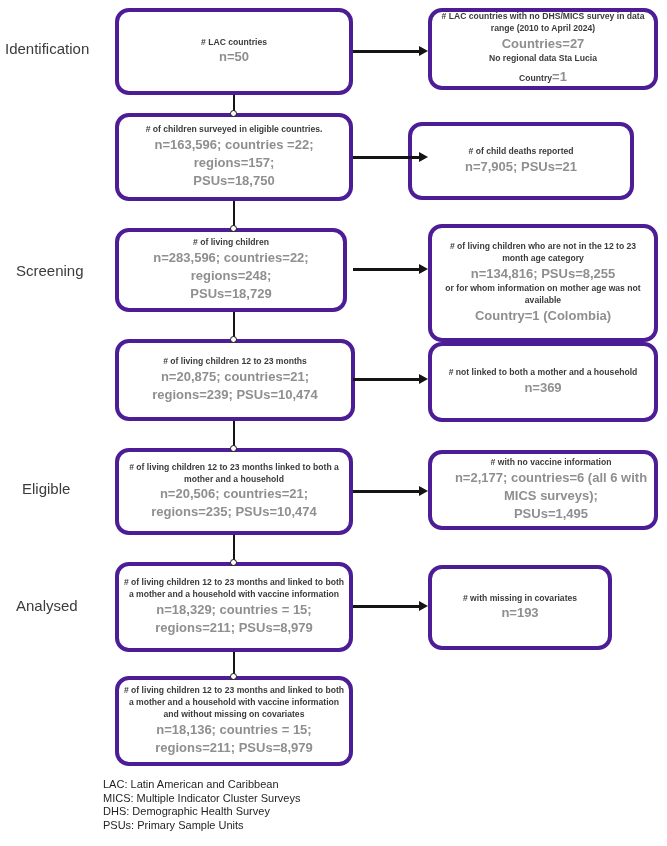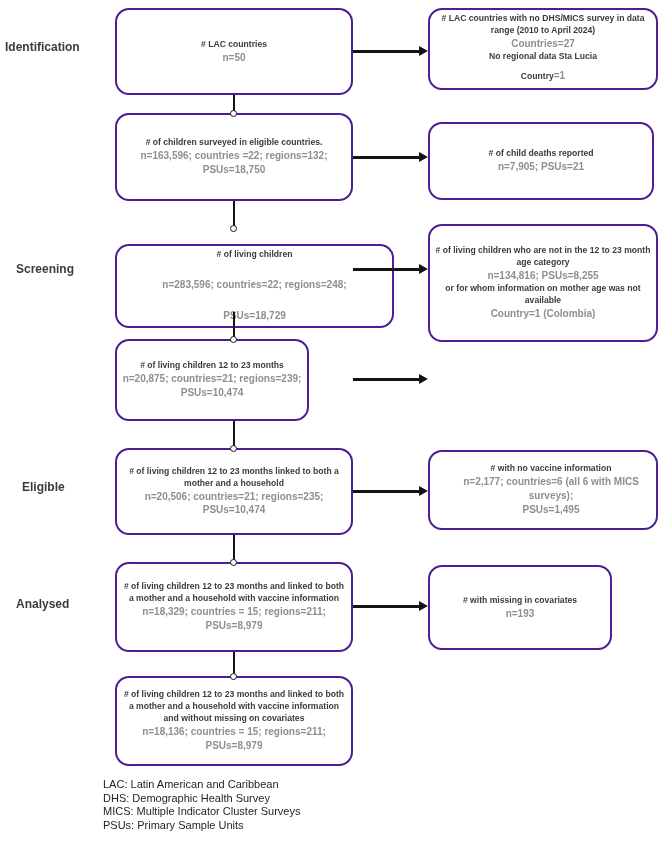--- a/index.html
+++ b/index.html
@@ -1,31 +1,31 @@
 <!DOCTYPE html>
 <html><head>
 <meta charset="utf-8">
 <style>
   html,body { margin:0; padding:0; background:#ffffff; }
   .canvas {
     position:relative; width:667px; height:846px; background:#ffffff;
     font-family:"Liberation Sans", sans-serif; overflow:hidden;
   }
   .stage {
-    position:absolute; font-size:12px; font-weight:700; color:#3b3b3b;
+    position:absolute; font-size:15px; font-weight:400; color:#3b3b3b;
   }
   .box {
     position:absolute; box-sizing:border-box;
-    border:2px solid #4c1d95; border-radius:14px; background:#ffffff;
+    border:4px solid #4c1d95; border-radius:14px; background:#ffffff;
     display:flex; flex-direction:column; justify-content:center; align-items:center;
     text-align:center; padding:3px 4px;
   }
   .ln { line-height:1.38; }
   .bold { font-size:8.6px; font-weight:700; color:#3b3b3b; }
-  .gray { font-size:10px; font-weight:700; color:#8f8f8f; }
+  .gray { font-size:13px; font-weight:700; color:#8f8f8f; }
   .vline { position:absolute; left:233px; width:2px; background:#141414; }
   .dot {
     position:absolute; left:230px; width:5px; height:5px;
     border:1.6px solid #141414; border-radius:50%; background:#ffffff;
   }
   .harrow { position:absolute; left:353px; width:66px; height:2.5px; background:#141414; }
   .harrow::after {
     content:""; position:absolute; right:-9px; top:-4.5px;
     border-left:9px solid #141414; border-top:5.5px solid transparent; border-bottom:5.5px solid transparent;
   }
@@ -42,31 +42,31 @@
   <div class="stage" style="left:22px;top:480px;">Eligible</div>
   <div class="stage" style="left:16px;top:597px;">Analysed</div>
 
   <div class="box" style="left:115px;top:8px;width:238px;height:87px;">
     <div class="ln bold"># LAC countries</div>
     <div class="ln gray">n=50</div>
   </div>
 
   <div class="box" style="left:115px;top:113px;width:238px;height:88px;">
     <div class="ln bold"># of children surveyed in eligible countries.</div>
-    <div class="ln gray">n=163,596; countries =22; regions=132;</div>
+    <div class="ln gray">n=163,596; countries =22; regions=157;</div>
     <div class="ln gray">PSUs=18,750</div>
   </div>
 
-  <div class="box" style="left:115px;top:244px;width:279px;height:84px;justify-content:space-between;">
+  <div class="box" style="left:115px;top:228px;width:232px;height:84px;">
     <div class="ln bold"># of living children</div>
     <div class="ln gray">n=283,596; countries=22; regions=248;</div>
     <div class="ln gray">PSUs=18,729</div>
   </div>
 
-  <div class="box" style="left:115px;top:339px;width:194px;height:82px;">
+  <div class="box" style="left:115px;top:339px;width:240px;height:82px;">
     <div class="ln bold"># of living children 12 to 23 months</div>
     <div class="ln gray">n=20,875; countries=21; regions=239; PSUs=10,474</div>
   </div>
 
   <div class="box" style="left:115px;top:448px;width:238px;height:87px;">
     <div class="ln bold"># of living children 12 to 23 months linked to both a mother and a household</div>
     <div class="ln gray">n=20,506; countries=21; regions=235; PSUs=10,474</div>
   </div>
 
   <div class="box" style="left:115px;top:562px;width:238px;height:90px;">
@@ -79,32 +79,36 @@
     <div class="ln gray">n=18,136; countries = 15; regions=211; PSUs=8,979</div>
   </div>
 
   <div class="box" style="left:428px;top:8px;width:230px;height:82px;">
     <div class="ln bold"># LAC countries with no DHS/MICS survey in data range (2010 to April 2024)</div>
     <div class="ln gray">Countries=27</div>
     <div class="ln bold">No regional data Sta Lucia</div>
     <div class="ln"><span class="bold">Country</span><span class="gray">=1</span></div>
   </div>
 
-  <div class="box" style="left:428px;top:122px;width:226px;height:78px;">
+  <div class="box" style="left:408px;top:122px;width:226px;height:78px;">
     <div class="ln bold"># of child deaths reported</div>
     <div class="ln gray">n=7,905; PSUs=21</div>
   </div>
 
   <div class="box" style="left:428px;top:224px;width:230px;height:118px;">
     <div class="ln bold"># of living children who are not in the 12 to 23 month age category</div>
     <div class="ln gray">n=134,816; PSUs=8,255</div>
     <div class="ln bold">or for whom information on mother age was not available</div>
     <div class="ln gray">Country=1 (Colombia)</div>
   </div>
 
+  <div class="box" style="left:428px;top:342px;width:230px;height:80px;">
+    <div class="ln bold"># not linked to both a mother and a household</div>
+    <div class="ln gray">n=369</div>
+  </div>
 
   <div class="box" style="left:428px;top:450px;width:230px;height:80px;padding-left:20px;">
     <div class="ln bold"># with no vaccine information</div>
     <div class="ln gray">n=2,177; countries=6 (all 6 with MICS surveys);</div>
     <div class="ln gray">PSUs=1,495</div>
   </div>
 
   <div class="box" style="left:428px;top:565px;width:184px;height:85px;">
     <div class="ln bold"># with missing in covariates</div>
     <div class="ln gray">n=193</div>
@@ -130,18 +134,18 @@
 
   <div class="harrow" style="top:50px;"></div>
   <div class="harrow" style="top:156px;"></div>
   <div class="harrow" style="top:268px;"></div>
   <div class="harrow" style="top:378px;"></div>
   <div class="harrow" style="top:490px;"></div>
   <div class="harrow" style="top:605px;"></div>
 
   <div class="notes">
     <div>LAC: Latin American and Caribbean</div>
+    <div>MICS: Multiple Indicator Cluster Surveys</div>
     <div>DHS: Demographic Health Survey</div>
-    <div>MICS: Multiple Indicator Cluster Surveys</div>
     <div>PSUs: Primary Sample Units</div>
   </div>
 
 </div>
 
 </body></html>

